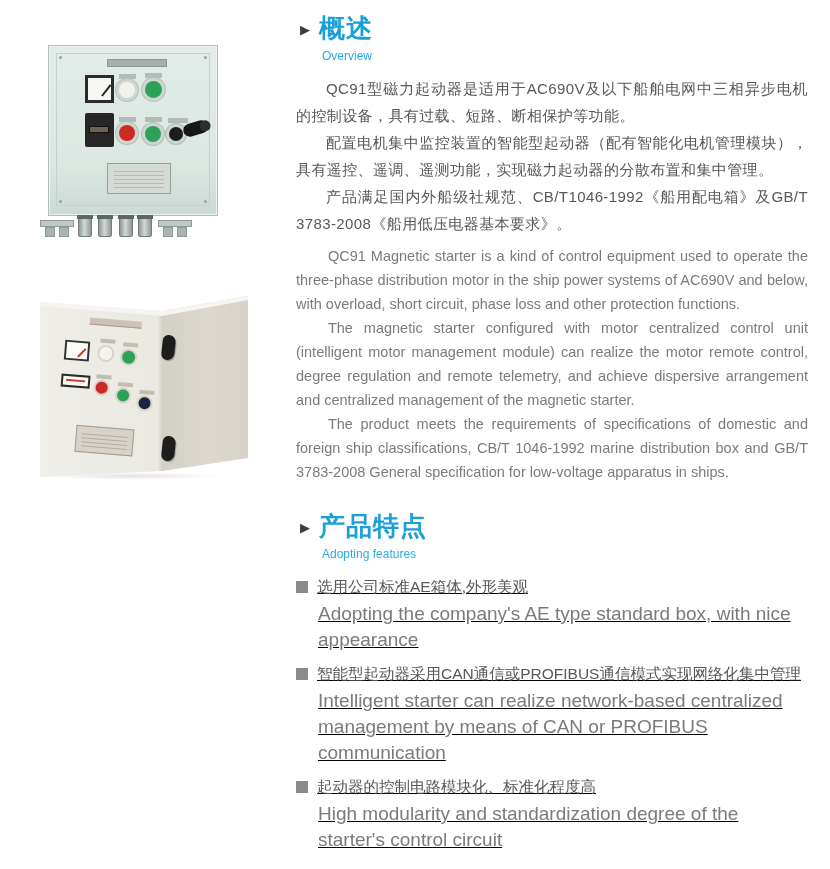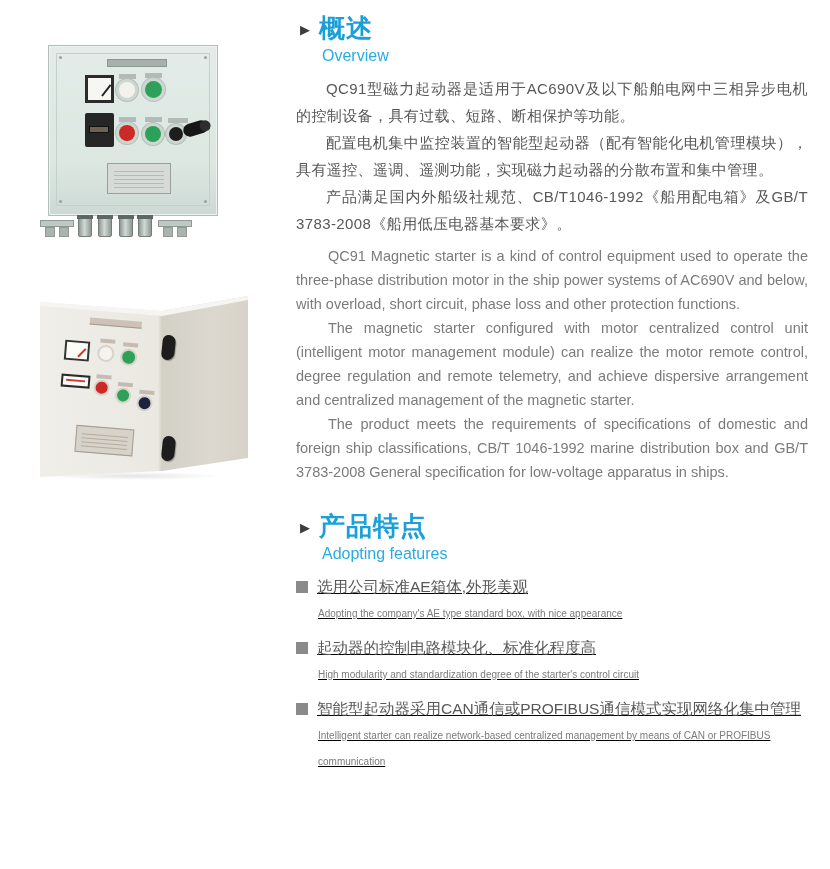--- a/index.html
+++ b/index.html
@@ -6,36 +6,36 @@
   html,body { width:830px; height:869px; background:#ffffff; overflow:hidden;
     font-family:"Liberation Sans","DejaVu Sans",sans-serif; }
   .page { position:relative; width:830px; height:869px; background:#fff; }
 
   
   .content { position:absolute; left:296px; top:12px; width:512px; }
 
   .sec-head { display:flex; align-items:center; }
   .arrow-icon { color:#3d3d3d; font-size:13px; margin:2px 9px 0 4px; line-height:1; }
   .h-cn { color:#1b9fd8; font-size:26px; font-weight:bold; letter-spacing:1px; line-height:32px; }
-  .h-en { color:#29abe2; font-size:16px; margin:2px 0 0 26px; line-height:20px; }
+  .h-en { color:#29abe2; font-size:12px; margin:2px 0 0 26px; line-height:20px; }
 
   .cn-block { margin-top:9px; }
   p.cn { color:#595757; font-size:15px; line-height:27px; text-align:justify;
          text-indent:2em; letter-spacing:0.4px; }
   .en-block { margin-top:7px; }
   p.en { color:#7b7b7b; font-size:14.5px; line-height:24px; text-align:justify;
          text-indent:2.2em; }
 
   .sec2 { margin-top:26px; }
   .features { margin-top:8px; }
   .feature { margin-top:6px;text-decoration:underline; }
   .f-cn { color:#595757; font-size:15.5px; line-height:29px; display:flex; align-items:center; }
   .bullet-icon { width:12px; height:12px; background:#8a8a8a; display:inline-block;
                  margin-right:9px; flex:0 0 auto; }
-  .f-en { color:#7b7b7b; font-size:10px; line-height:26px; margin-left:22px;
+  .f-en { color:#7b7b7b; font-size:19px; line-height:26px; margin-left:22px;
           text-align:left; }
 
   
   .fig { position:absolute; }
   .fig1 { left:46px; top:42px; width:180px; height:202px; }
   .c1-body { position:absolute; left:2px; top:3px; width:170px; height:171px;
     background:linear-gradient(180deg,#e3ece8 0%,#dce7e2 70%,#cdd9d4 100%);
     border:1px solid #b0bfb9; box-shadow:inset 0 0 0 1px #ecf2ef; }
   .c1-door { position:absolute; left:7px; top:7px; right:7px; bottom:9px;
     border:1px solid #c3d1cb; }
@@ -211,28 +211,28 @@
         <div class="feature">
           <div class="f-cn">
             <span class="bullet-icon"></span>
             <span>选用公司标准AE箱体,外形美观</span>
           </div>
           <div class="f-en">Adopting the company's AE type standard box, with nice appearance</div>
         </div>
         <div class="feature">
           <div class="f-cn">
             <span class="bullet-icon"></span>
+            <span>智能型起动器采用CAN通信或PROFIBUS通信模式实现网络化集中管理</span>
+          </div>
+          <div class="f-en">Intelligent starter can realize network-based centralized management by means of CAN or PROFIBUS communication</div>
+        </div>
+        <div class="feature">
+          <div class="f-cn">
+            <span class="bullet-icon"></span>
             <span>起动器的控制电路模块化、标准化程度高</span>
           </div>
           <div class="f-en">High modularity and standardization degree of the starter's control circuit</div>
         </div>
-        <div class="feature">
-          <div class="f-cn">
-            <span class="bullet-icon"></span>
-            <span>智能型起动器采用CAN通信或PROFIBUS通信模式实现网络化集中管理</span>
-          </div>
-          <div class="f-en">Intelligent starter can realize network-based centralized management by means of CAN or PROFIBUS communication</div>
-        </div>
       </div>
     </div>
 
   </div>
 </div>
 
 </body></html>

